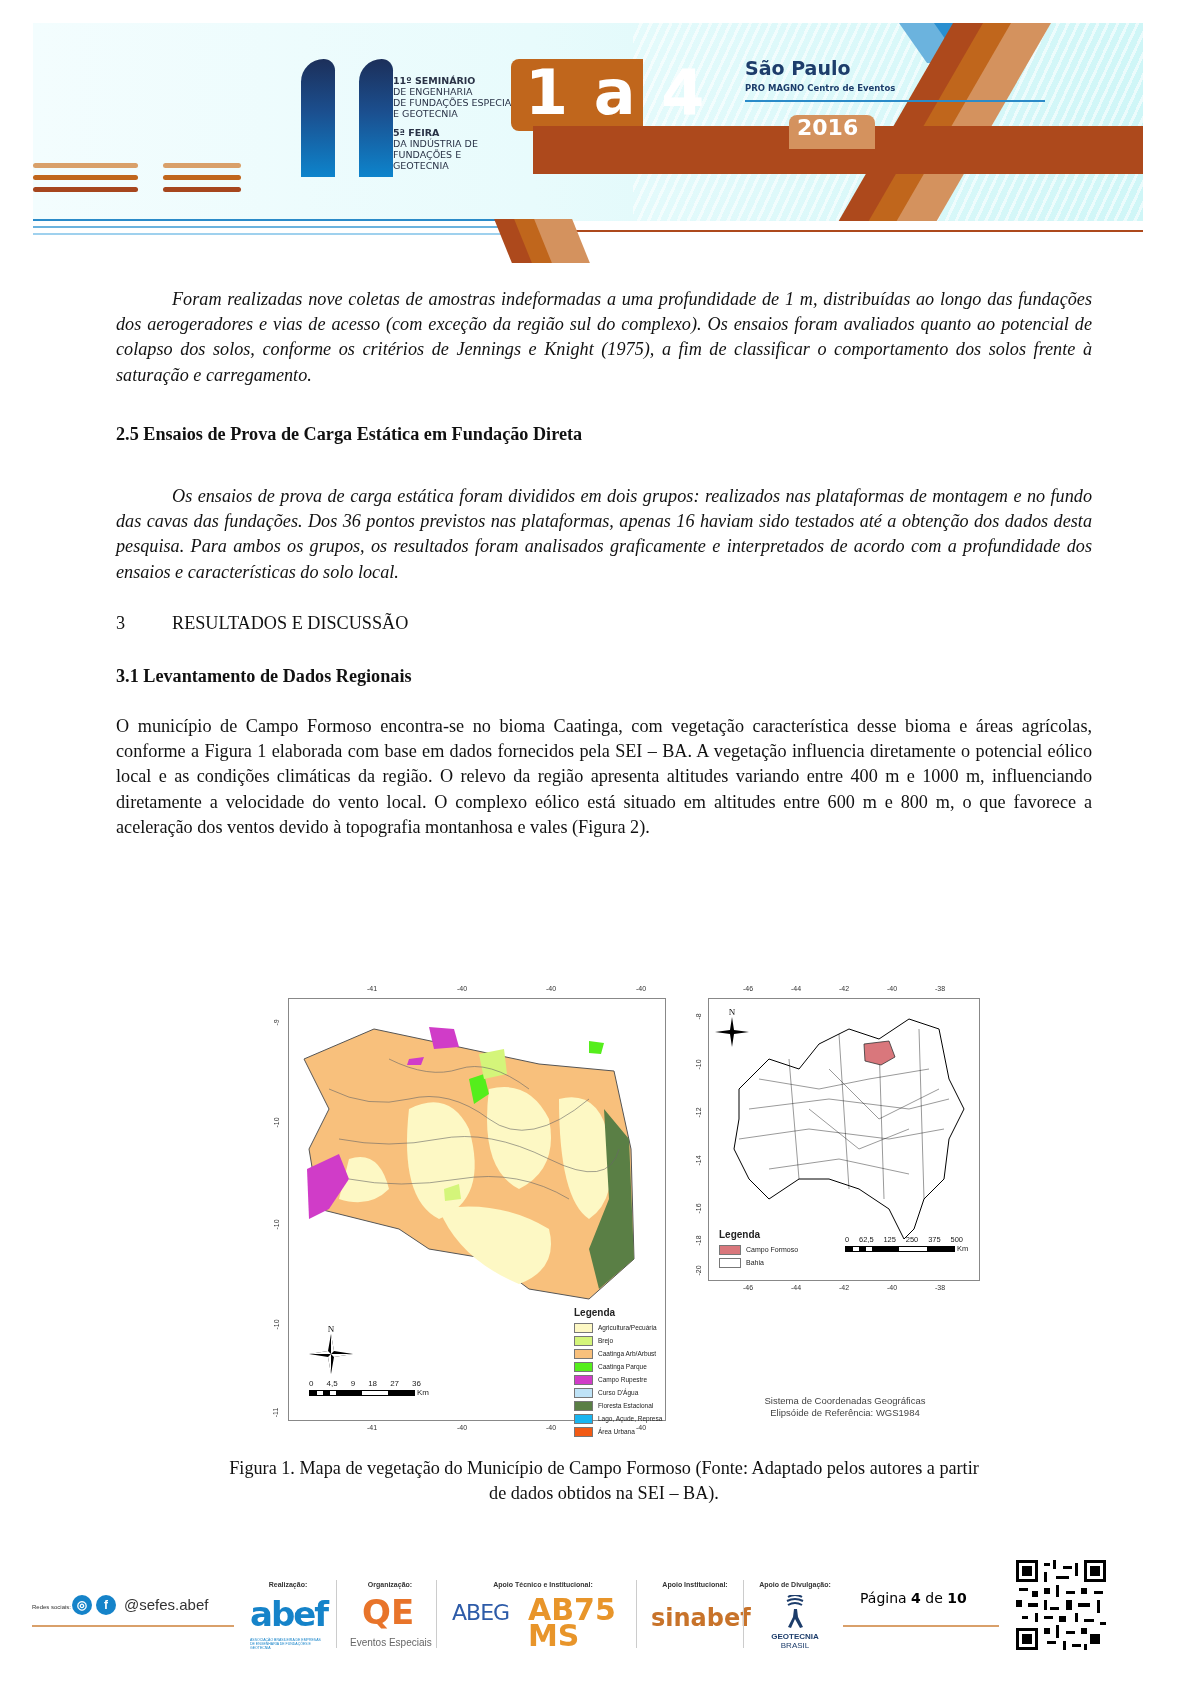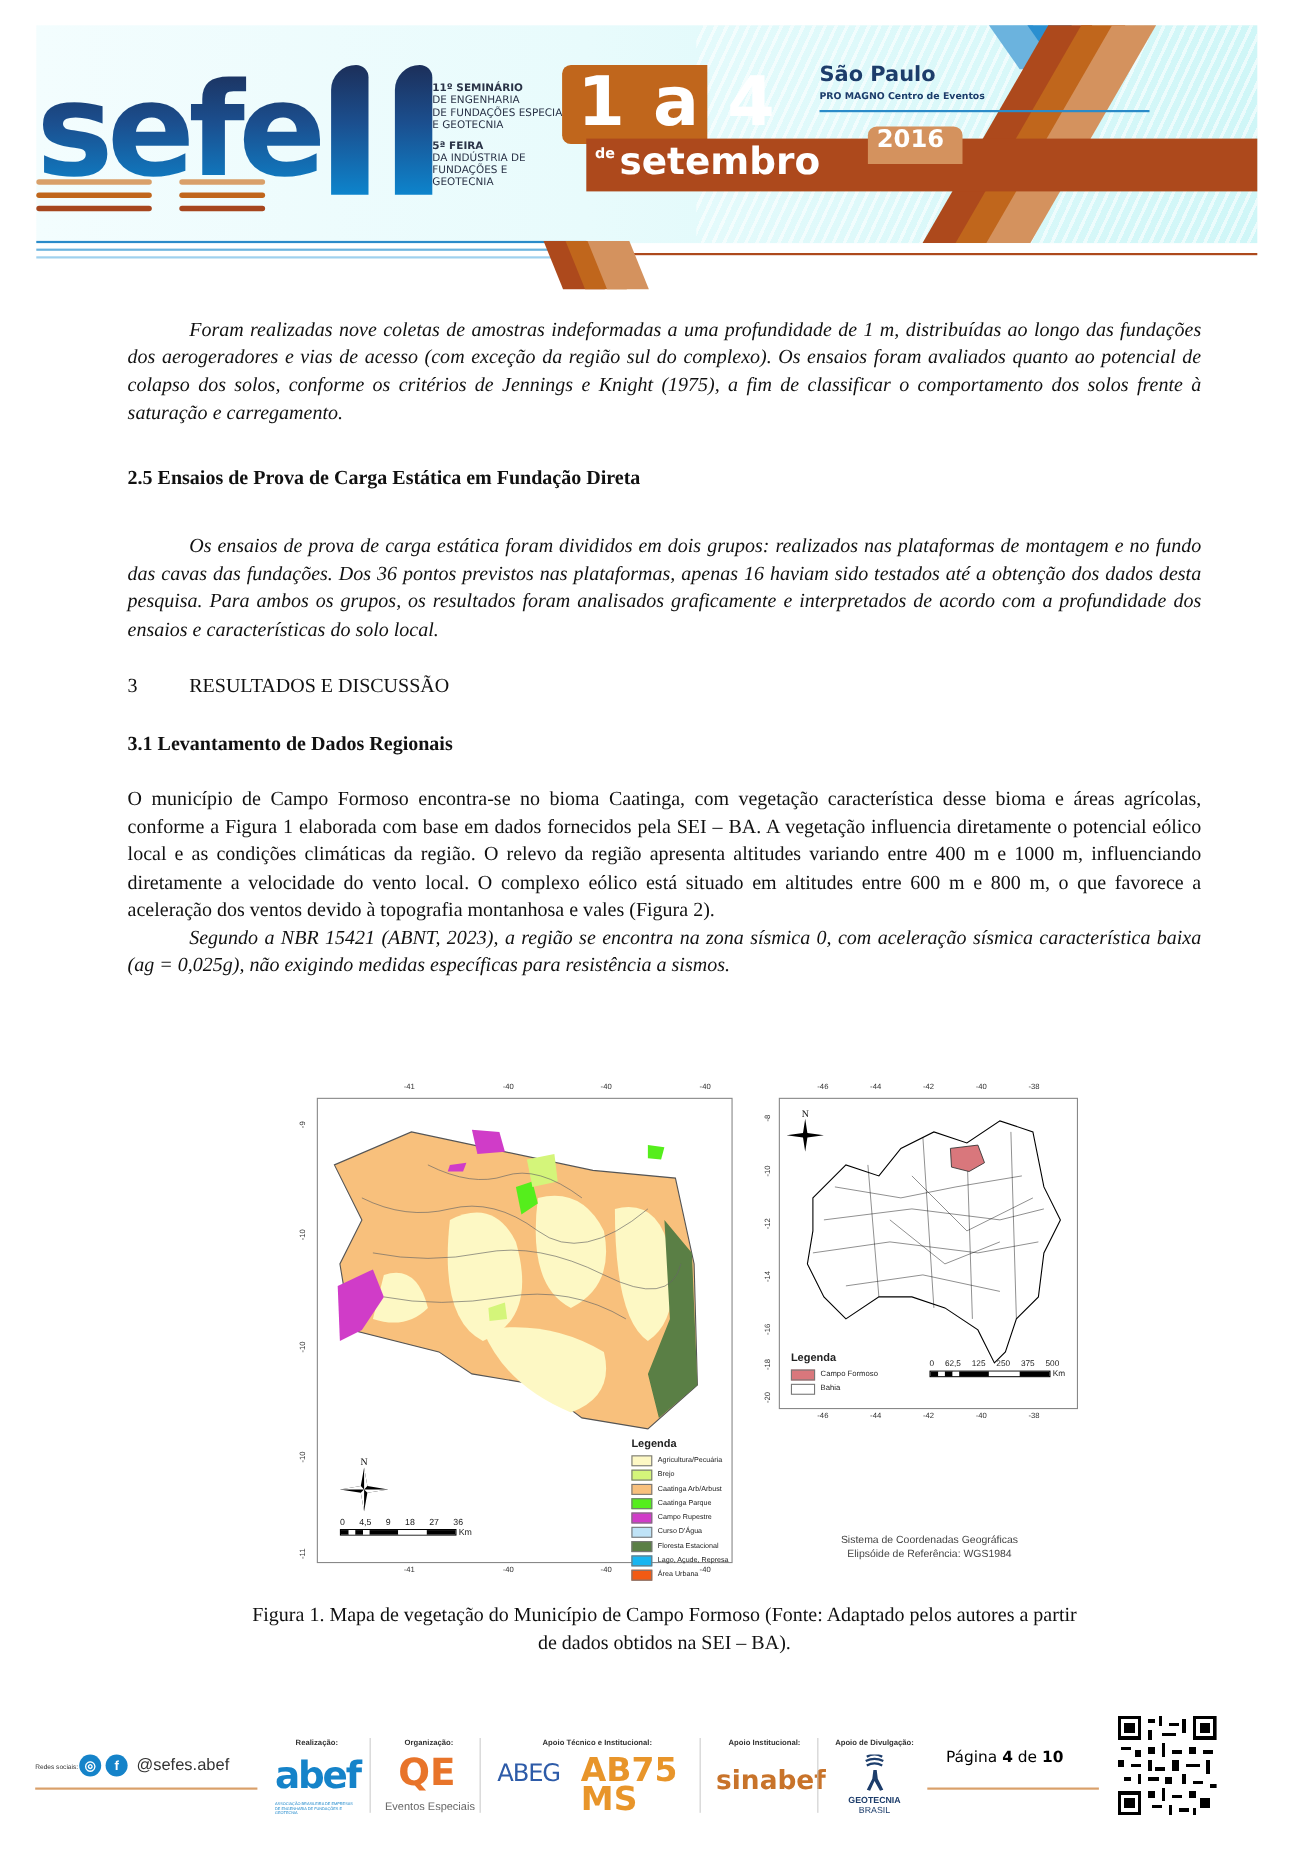--- a/index.html
+++ b/index.html
@@ -103,21 +103,20 @@
 
 <div class="banner">
   <div class="banner-bg"></div>
   <div class="stripes"></div>
   <div class="db1"></div>
   <div class="db2"></div>
   <div class="diag d1"></div>
   <div class="diag d2"></div>
   <div class="diag d3"></div>
 
-  <div class="logo-sefe">sefe</div>
   <div class="logo-11">
     <span style="left:0"></span>
       <span style="left:58px"></span>
   </div>
   <div class="logo-lines">
     <i class="l1" style="width:105px"></i>
       <i class="l2" style="width:105px"></i>
       <i class="l3" style="width:105px"></i>
   </div>
   <div class="logo-lines2" style="left:130px">
@@ -134,21 +133,20 @@
     <div class="gap"></div>
     <div><b>5ª FEIRA</b></div>
     <div>DA INDÚSTRIA DE</div>
     <div>FUNDAÇÕES E</div>
     <div>GEOTECNIA</div>
   </div>
 
   <div class="date-box"></div>
   <div class="date-band"></div>
   <div class="date-big">1 a 4</div>
-  <div class="date-month"><small>de</small><span>setembro</span></div>
   <div class="year-box"></div>
   <div class="year">2016</div>
   <div class="city">São Paulo</div>
   <div class="venue">PRO MAGNO Centro de Eventos</div>
   <div class="venue-line"></div>
 
   <div class="banner-blue-lines">
       <i></i>
       <i></i>
       <i></i>
@@ -170,21 +168,20 @@
 </div>
 
 <div class="sec" style="top:613px;">
   <span class="sec-num">3</span><span>RESULTADOS E DISCUSSÃO</span>
 </div>
 
 <div class="content h2" style="top:664px;">3.1 Levantamento de Dados Regionais</div>
 
 <div class="content" style="top:714px;">
   <p class="p">O município de Campo Formoso encontra-se no bioma Caatinga, com vegetação característica desse bioma e áreas agrícolas, conforme a Figura 1 elaborada com base em dados fornecidos pela SEI – BA. A vegetação influencia diretamente o potencial eólico local e as condições climáticas da região. O relevo da região apresenta altitudes variando entre 400 m e 1000 m, influenciando diretamente a velocidade do vento local. O complexo eólico está situado em altitudes entre 600 m e 800 m, o que favorece a aceleração dos ventos devido à topografia montanhosa e vales  (Figura 2).</p>
-  <p class="p indent">Segundo a NBR 15421 (ABNT, 2023), a região se encontra na zona sísmica 0, com aceleração sísmica característica baixa (ag = 0,025g), não exigindo medidas específicas para resistência a sismos.</p>
 </div>
 
 <div class="figure">
 
   <div class="map1">
     <svg width="378" height="423" viewBox="0 0 378 423">
       <path d="M85 30 L250 65 L325 72 L342 150 L345 260 L300 300 L240 290 L200 260 L140 250 L110 230 L30 210 L20 150 L40 110 L15 60 Z" fill="#f8c07c" stroke="#555" stroke-width="1"></path>
       <path d="M120 110 Q160 90 180 130 Q200 200 150 220 Q110 200 120 110 Z" fill="#fdf8c4"></path>
       <path d="M200 90 Q240 80 260 120 Q270 170 230 190 Q190 170 200 90 Z" fill="#fdf8c4"></path>
       <path d="M150 210 Q210 200 260 230 Q270 270 230 285 Q170 260 150 210 Z" fill="#fdf8c4"></path>

